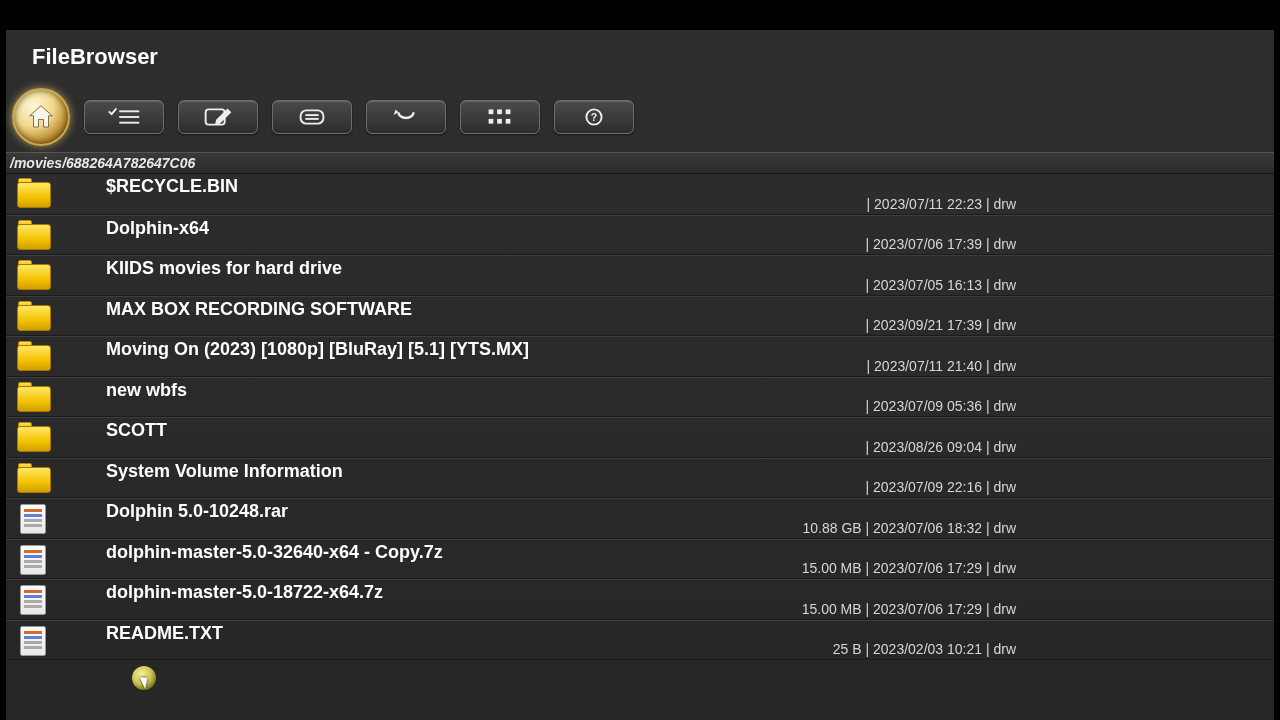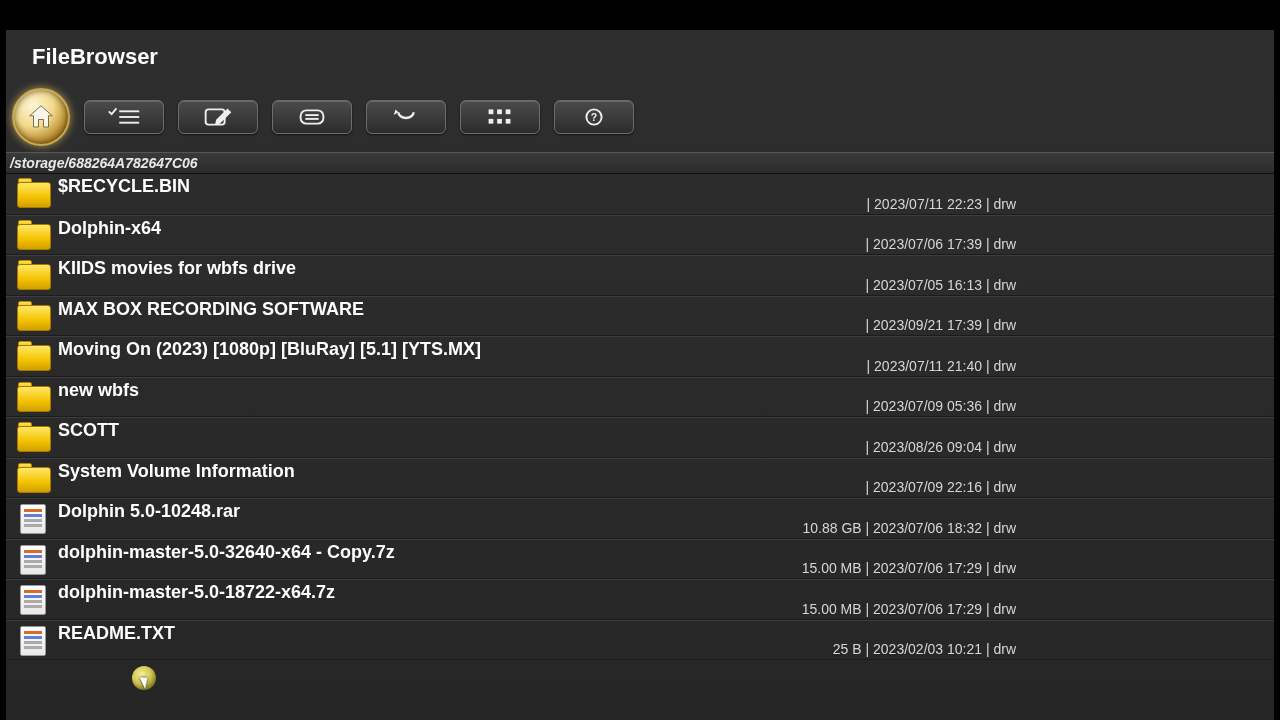--- a/index.html
+++ b/index.html
@@ -66,20 +66,21 @@
   .list { }
   .row {
     display: flex;
     align-items: flex-start;
     height: 40.5px;
     border-bottom: 1px solid #1c1c1c;
     border-top: 1px solid #3d3d3d;
     padding-left: 8px;
     cursor: pointer;
     position: relative;
+    gap: 48px;
   }
   .row:first-child { border-top: none; }
   .iconcell {
     width: 38px; height: 40px;
     display: flex; align-items: center; justify-content: center;
     flex-shrink: 0;
   }
   .folder-ico {
     width: 32px; height: 24px; position: relative;
   }
@@ -203,42 +204,42 @@
       </svg>
     </div>
     <div class="tbtn">
       <svg viewBox="0 0 40 22">
         <circle cx="20" cy="11" r="8" fill="none" stroke="#eee" stroke-width="2"></circle>
         <text x="20" y="15" text-anchor="middle" font-size="11" fill="#eee" font-family="Arial" font-weight="bold">?</text>
       </svg>
     </div>
   </div>
 
-  <div class="path">/storage/688264A782647C06</div>
+  <div class="path">/movies/688264A782647C06</div>
 
   <div class="list" id="file-list">
       <div class="row">
         <div class="iconcell">
           <div class="folder-ico"></div>
         </div>
         <div class="name">$RECYCLE.BIN</div>
         <div class="meta">| 2023/07/11 22:23 | drw</div>
       </div>
       <div class="row">
         <div class="iconcell">
           <div class="folder-ico"></div>
         </div>
         <div class="name">Dolphin-x64</div>
         <div class="meta">| 2023/07/06 17:39 | drw</div>
       </div>
       <div class="row">
         <div class="iconcell">
           <div class="folder-ico"></div>
         </div>
-        <div class="name">KIIDS movies for wbfs drive</div>
+        <div class="name">KIIDS movies for hard drive</div>
         <div class="meta">| 2023/07/05 16:13 | drw</div>
       </div>
       <div class="row">
         <div class="iconcell">
           <div class="folder-ico"></div>
         </div>
         <div class="name">MAX BOX RECORDING SOFTWARE</div>
         <div class="meta">| 2023/09/21 17:39 | drw</div>
       </div>
       <div class="row">

